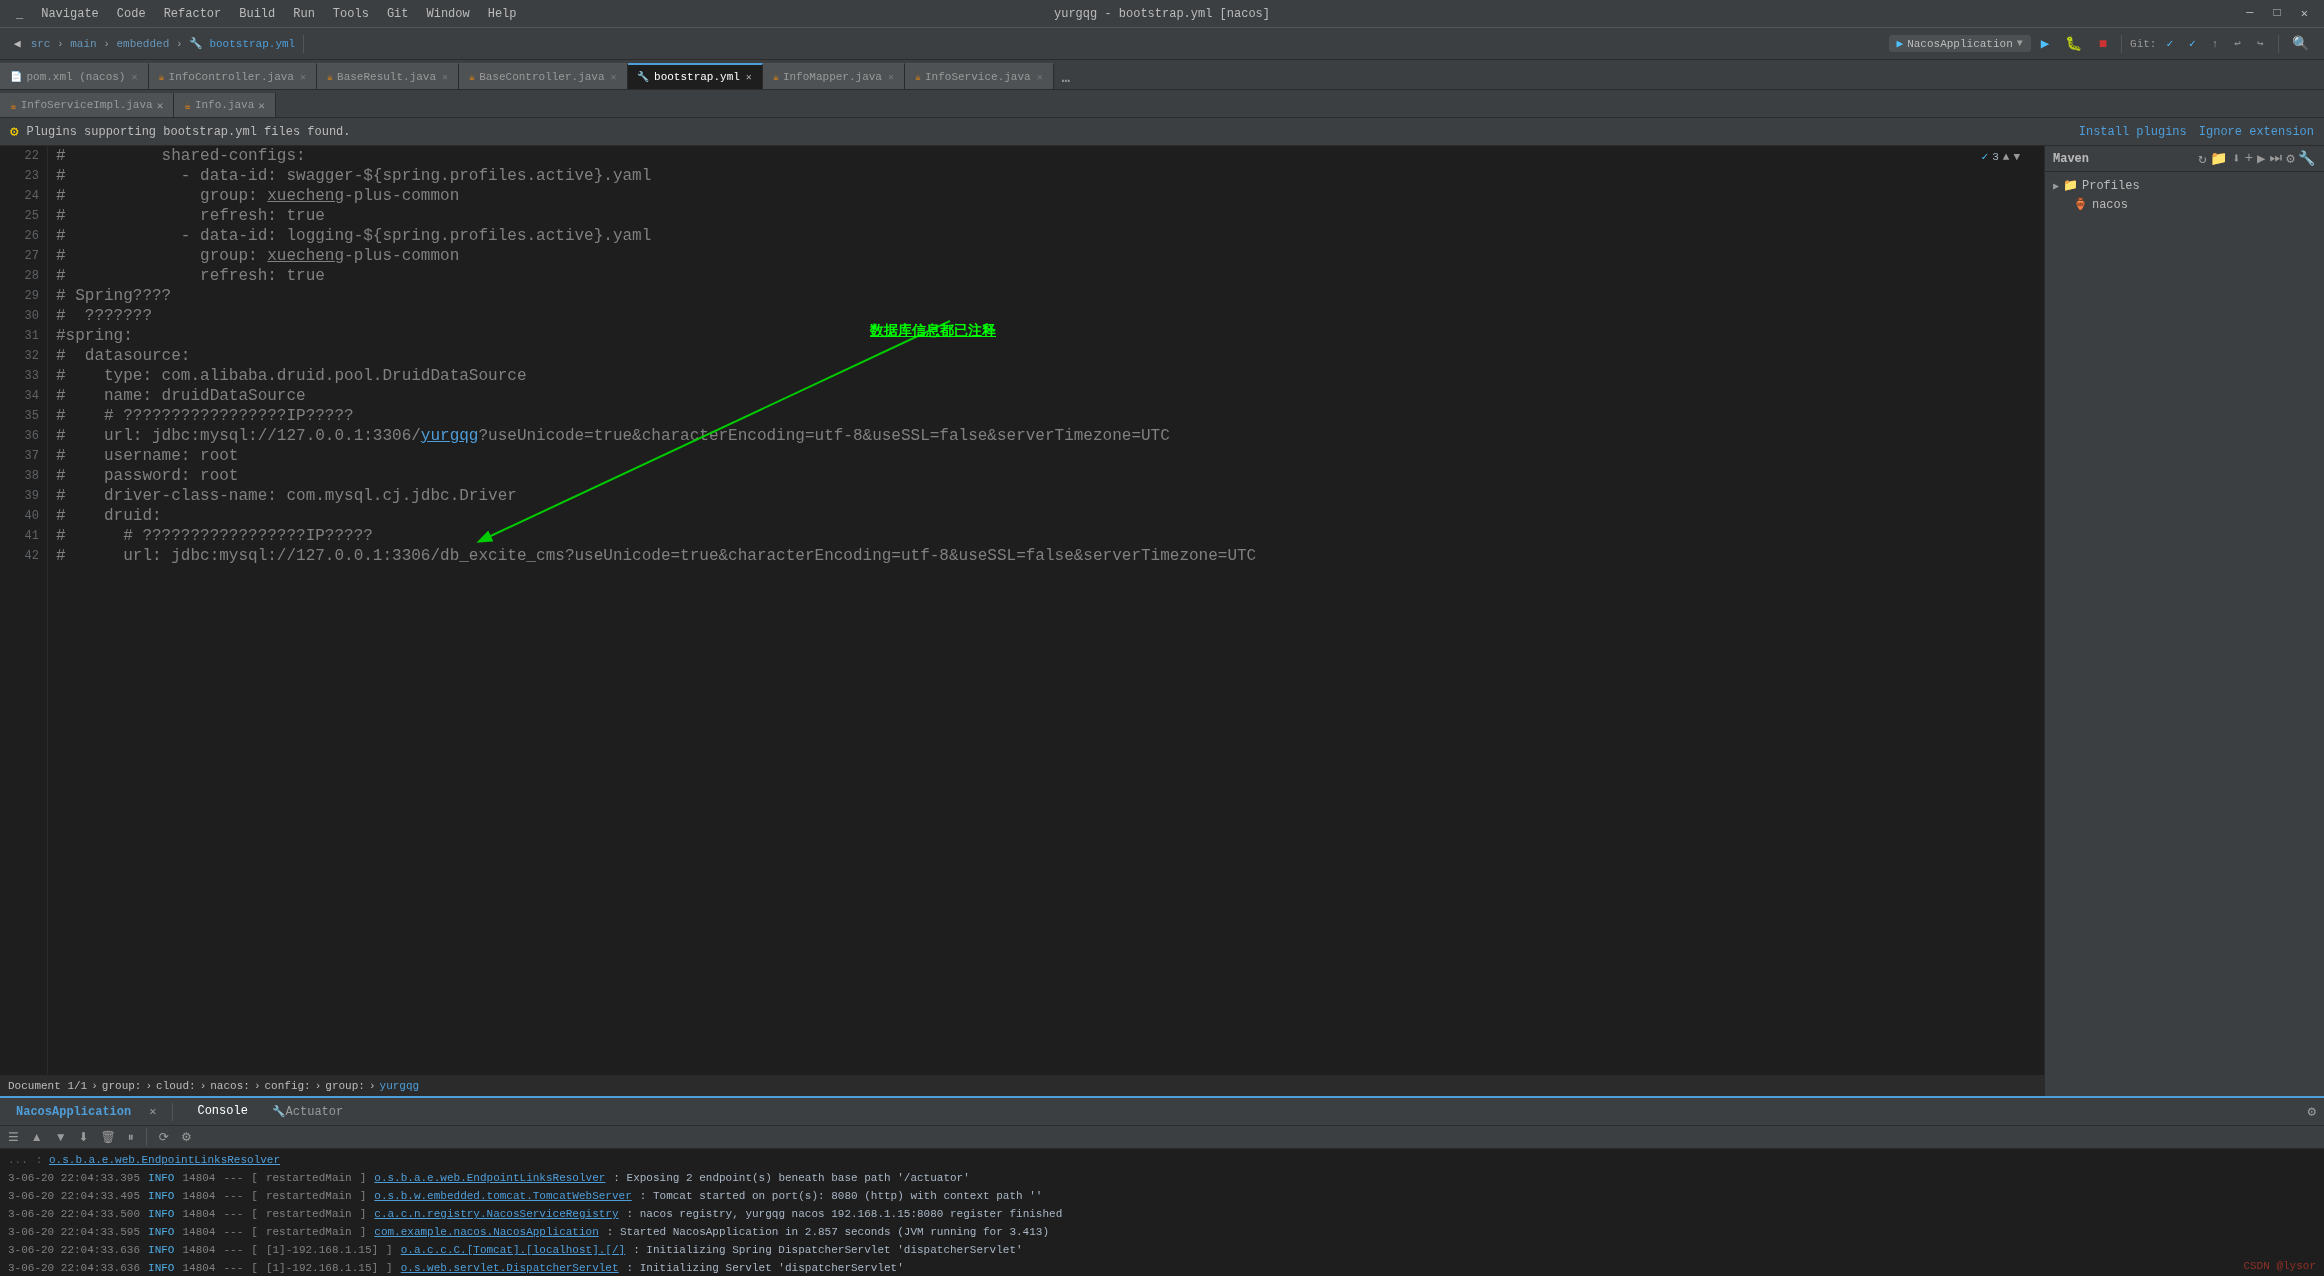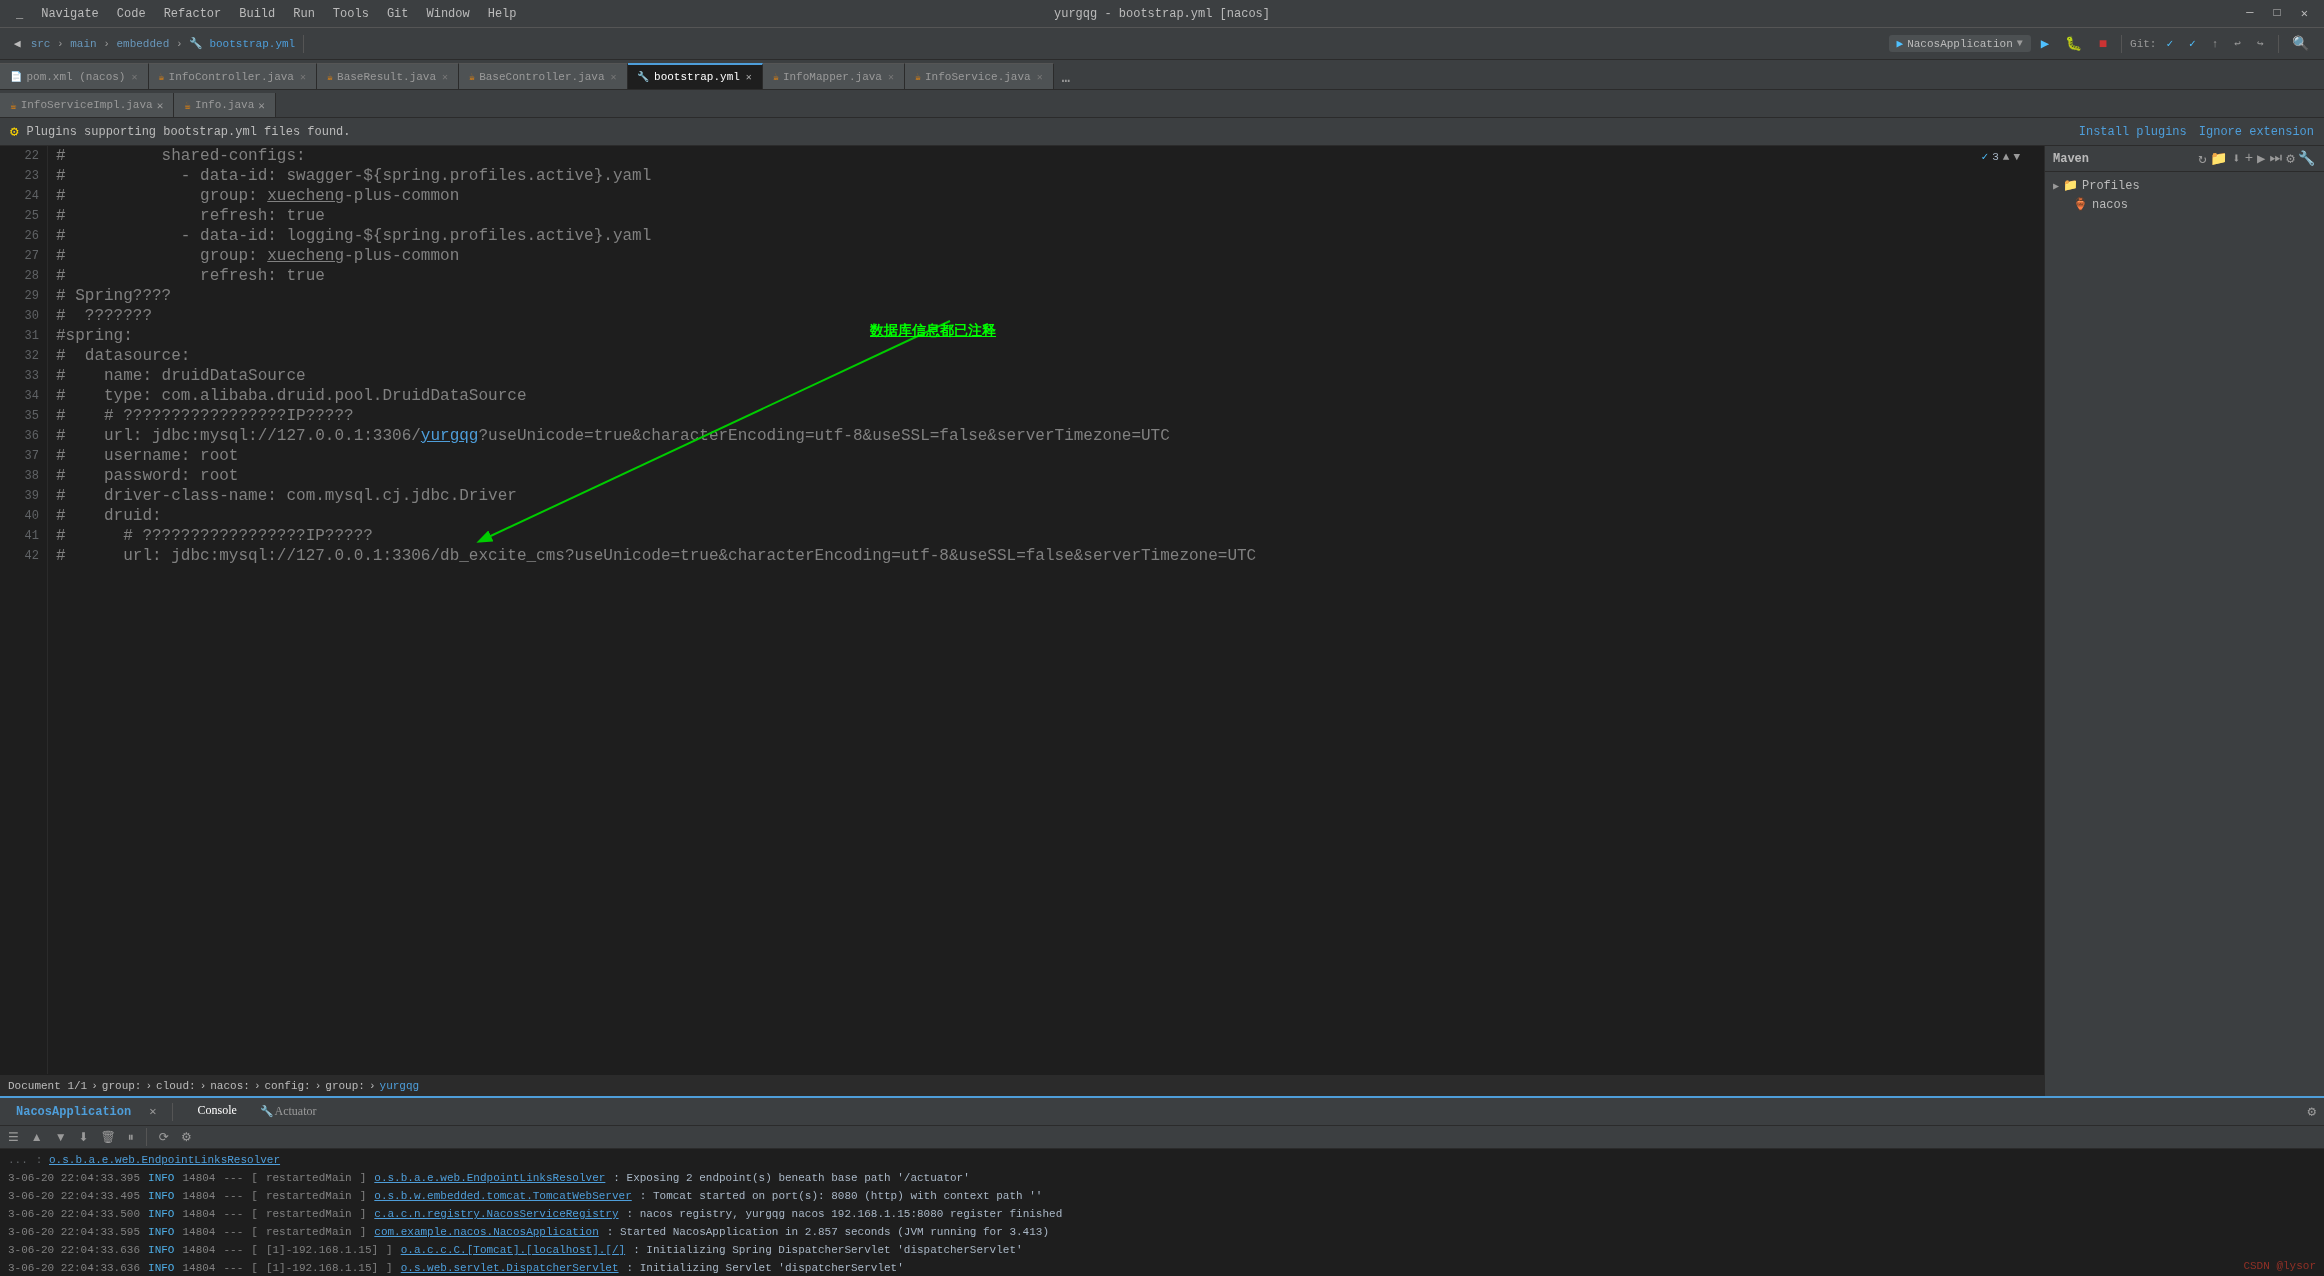--- a/index.html
+++ b/index.html
@@ -229,21 +229,20 @@
       border-bottom: 1px solid #2b2b2b;
     }
     .panel-tab {
       color: #9a9a9a;
       font-size: 12px;
       padding: 0 8px;
       height: 42px;
       display: flex;
       align-items: center;
       cursor: pointer;
-      font-family: Liberation Serif, serif;
     }
     .panel-tab.active { color: #ffffff; border-bottom: 2px solid #4e9eda; }
 
     .console-toolbar {
       display: flex;
       align-items: center;
       padding: 2px 4px;
       gap: 4px;
       background: #3c3f41;
       border-bottom: 1px solid #2b2b2b;
@@ -486,22 +485,22 @@
           <div class="code-line"><span style="color:#808080">#            - data-id: swagger-${spring.profiles.active}.yaml</span></div>
           <div class="code-line"><span style="color:#808080">#              group: <span style="text-decoration:underline;">xuecheng</span>-plus-common</span></div>
           <div class="code-line"><span style="color:#808080">#              refresh: true</span></div>
           <div class="code-line"><span style="color:#808080">#            - data-id: logging-${spring.profiles.active}.yaml</span></div>
           <div class="code-line"><span style="color:#808080">#              group: <span style="text-decoration:underline;">xuecheng</span>-plus-common</span></div>
           <div class="code-line"><span style="color:#808080">#              refresh: true</span></div>
           <div class="code-line"><span style="color:#808080"># Spring????</span></div>
           <div class="code-line"><span style="color:#808080">#  ???????</span></div>
           <div class="code-line"><span style="color:#808080">#spring:</span></div>
           <div class="code-line"><span style="color:#808080">#  datasource:</span></div>
+          <div class="code-line"><span style="color:#808080">#    type: com.alibaba.druid.pool.DruidDataSource</span></div>
           <div class="code-line"><span style="color:#808080">#    name: druidDataSource</span></div>
-          <div class="code-line"><span style="color:#808080">#    type: com.alibaba.druid.pool.DruidDataSource</span></div>
           <div class="code-line"><span style="color:#808080">#    # ?????????????????IP?????</span></div>
           <div class="code-line"><span style="color:#808080">#    url: jdbc:mysql://127.0.0.1:3306/<span style="color:#4e9eda;text-decoration:underline;">yurgqg</span>?useUnicode=true&amp;characterEncoding=utf-8&amp;useSSL=false&amp;serverTimezone=UTC</span></div>
           <div class="code-line"><span style="color:#808080">#    username: root</span></div>
           <div class="code-line"><span style="color:#808080">#    password: root</span></div>
           <div class="code-line"><span style="color:#808080">#    driver-class-name: com.mysql.cj.jdbc.Driver</span></div>
           <div class="code-line"><span style="color:#808080">#    druid:</span></div>
           <div class="code-line"><span style="color:#808080">#      # ?????????????????IP?????</span></div>
           <div class="code-line"><span style="color:#808080">#      url: jdbc:mysql://127.0.0.1:3306/db_excite_cms?useUnicode=true&amp;characterEncoding=utf-8&amp;useSSL=false&amp;serverTimezone=UTC</span></div>
         </div>
     </div>

